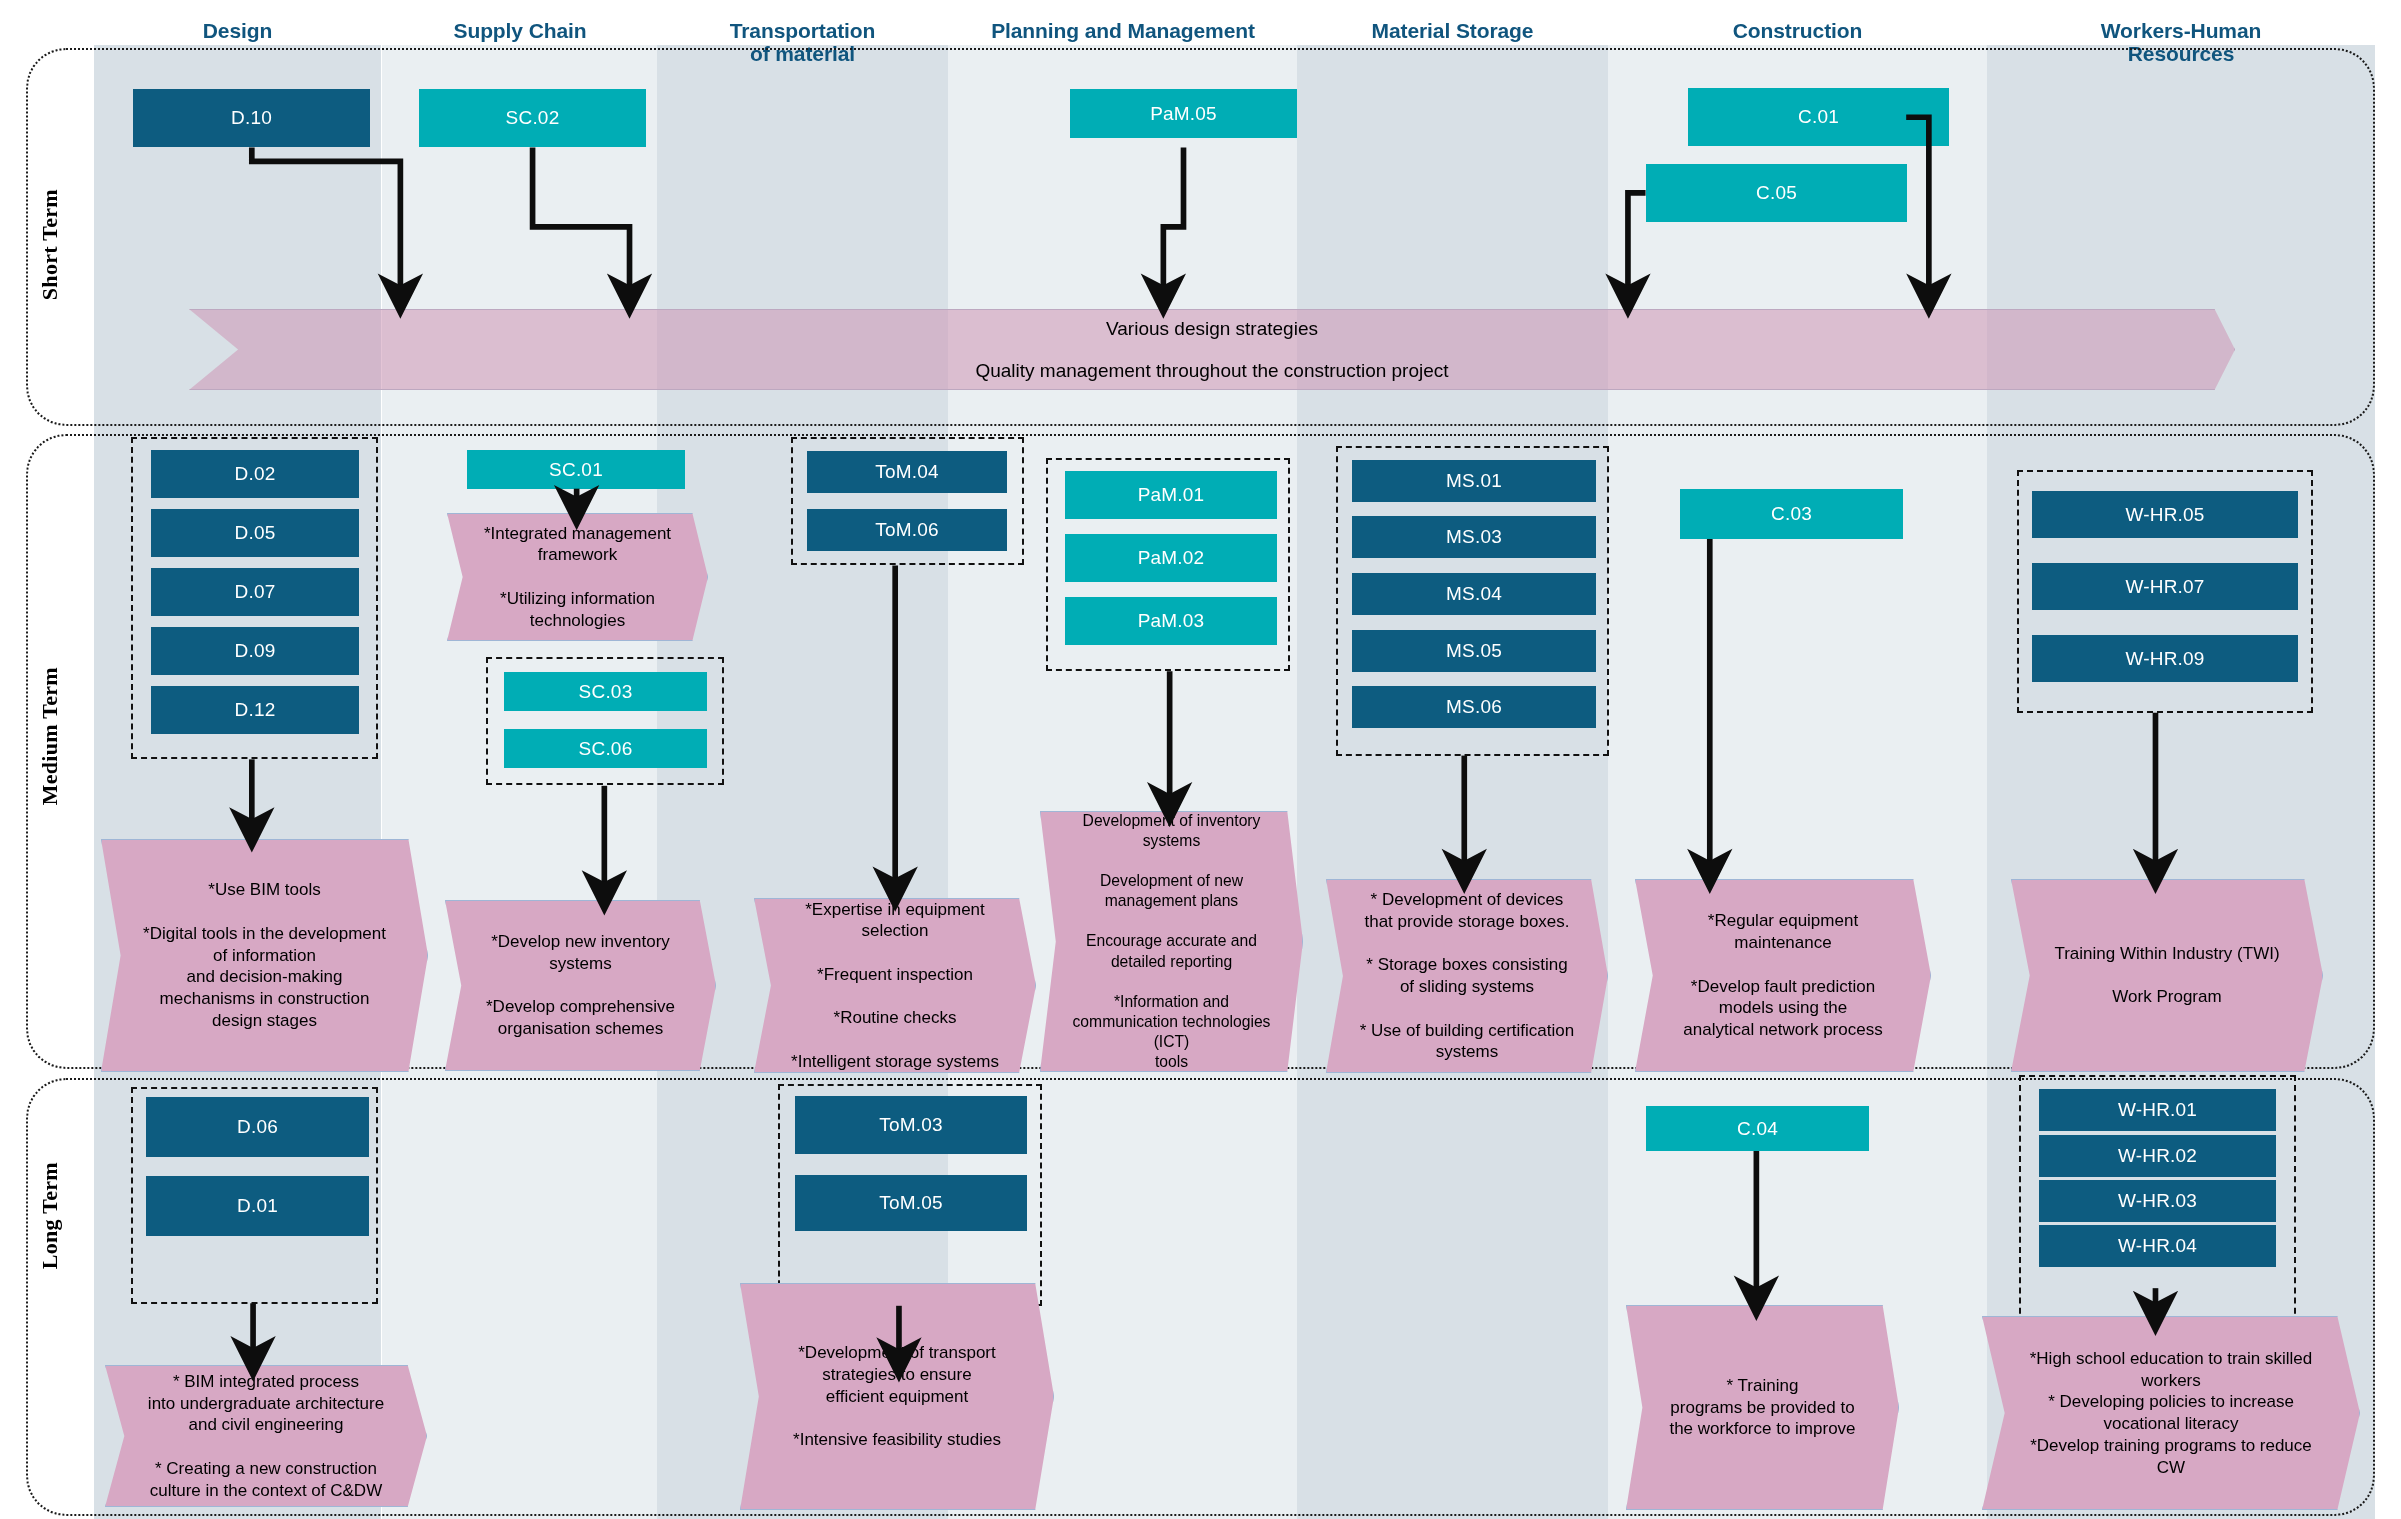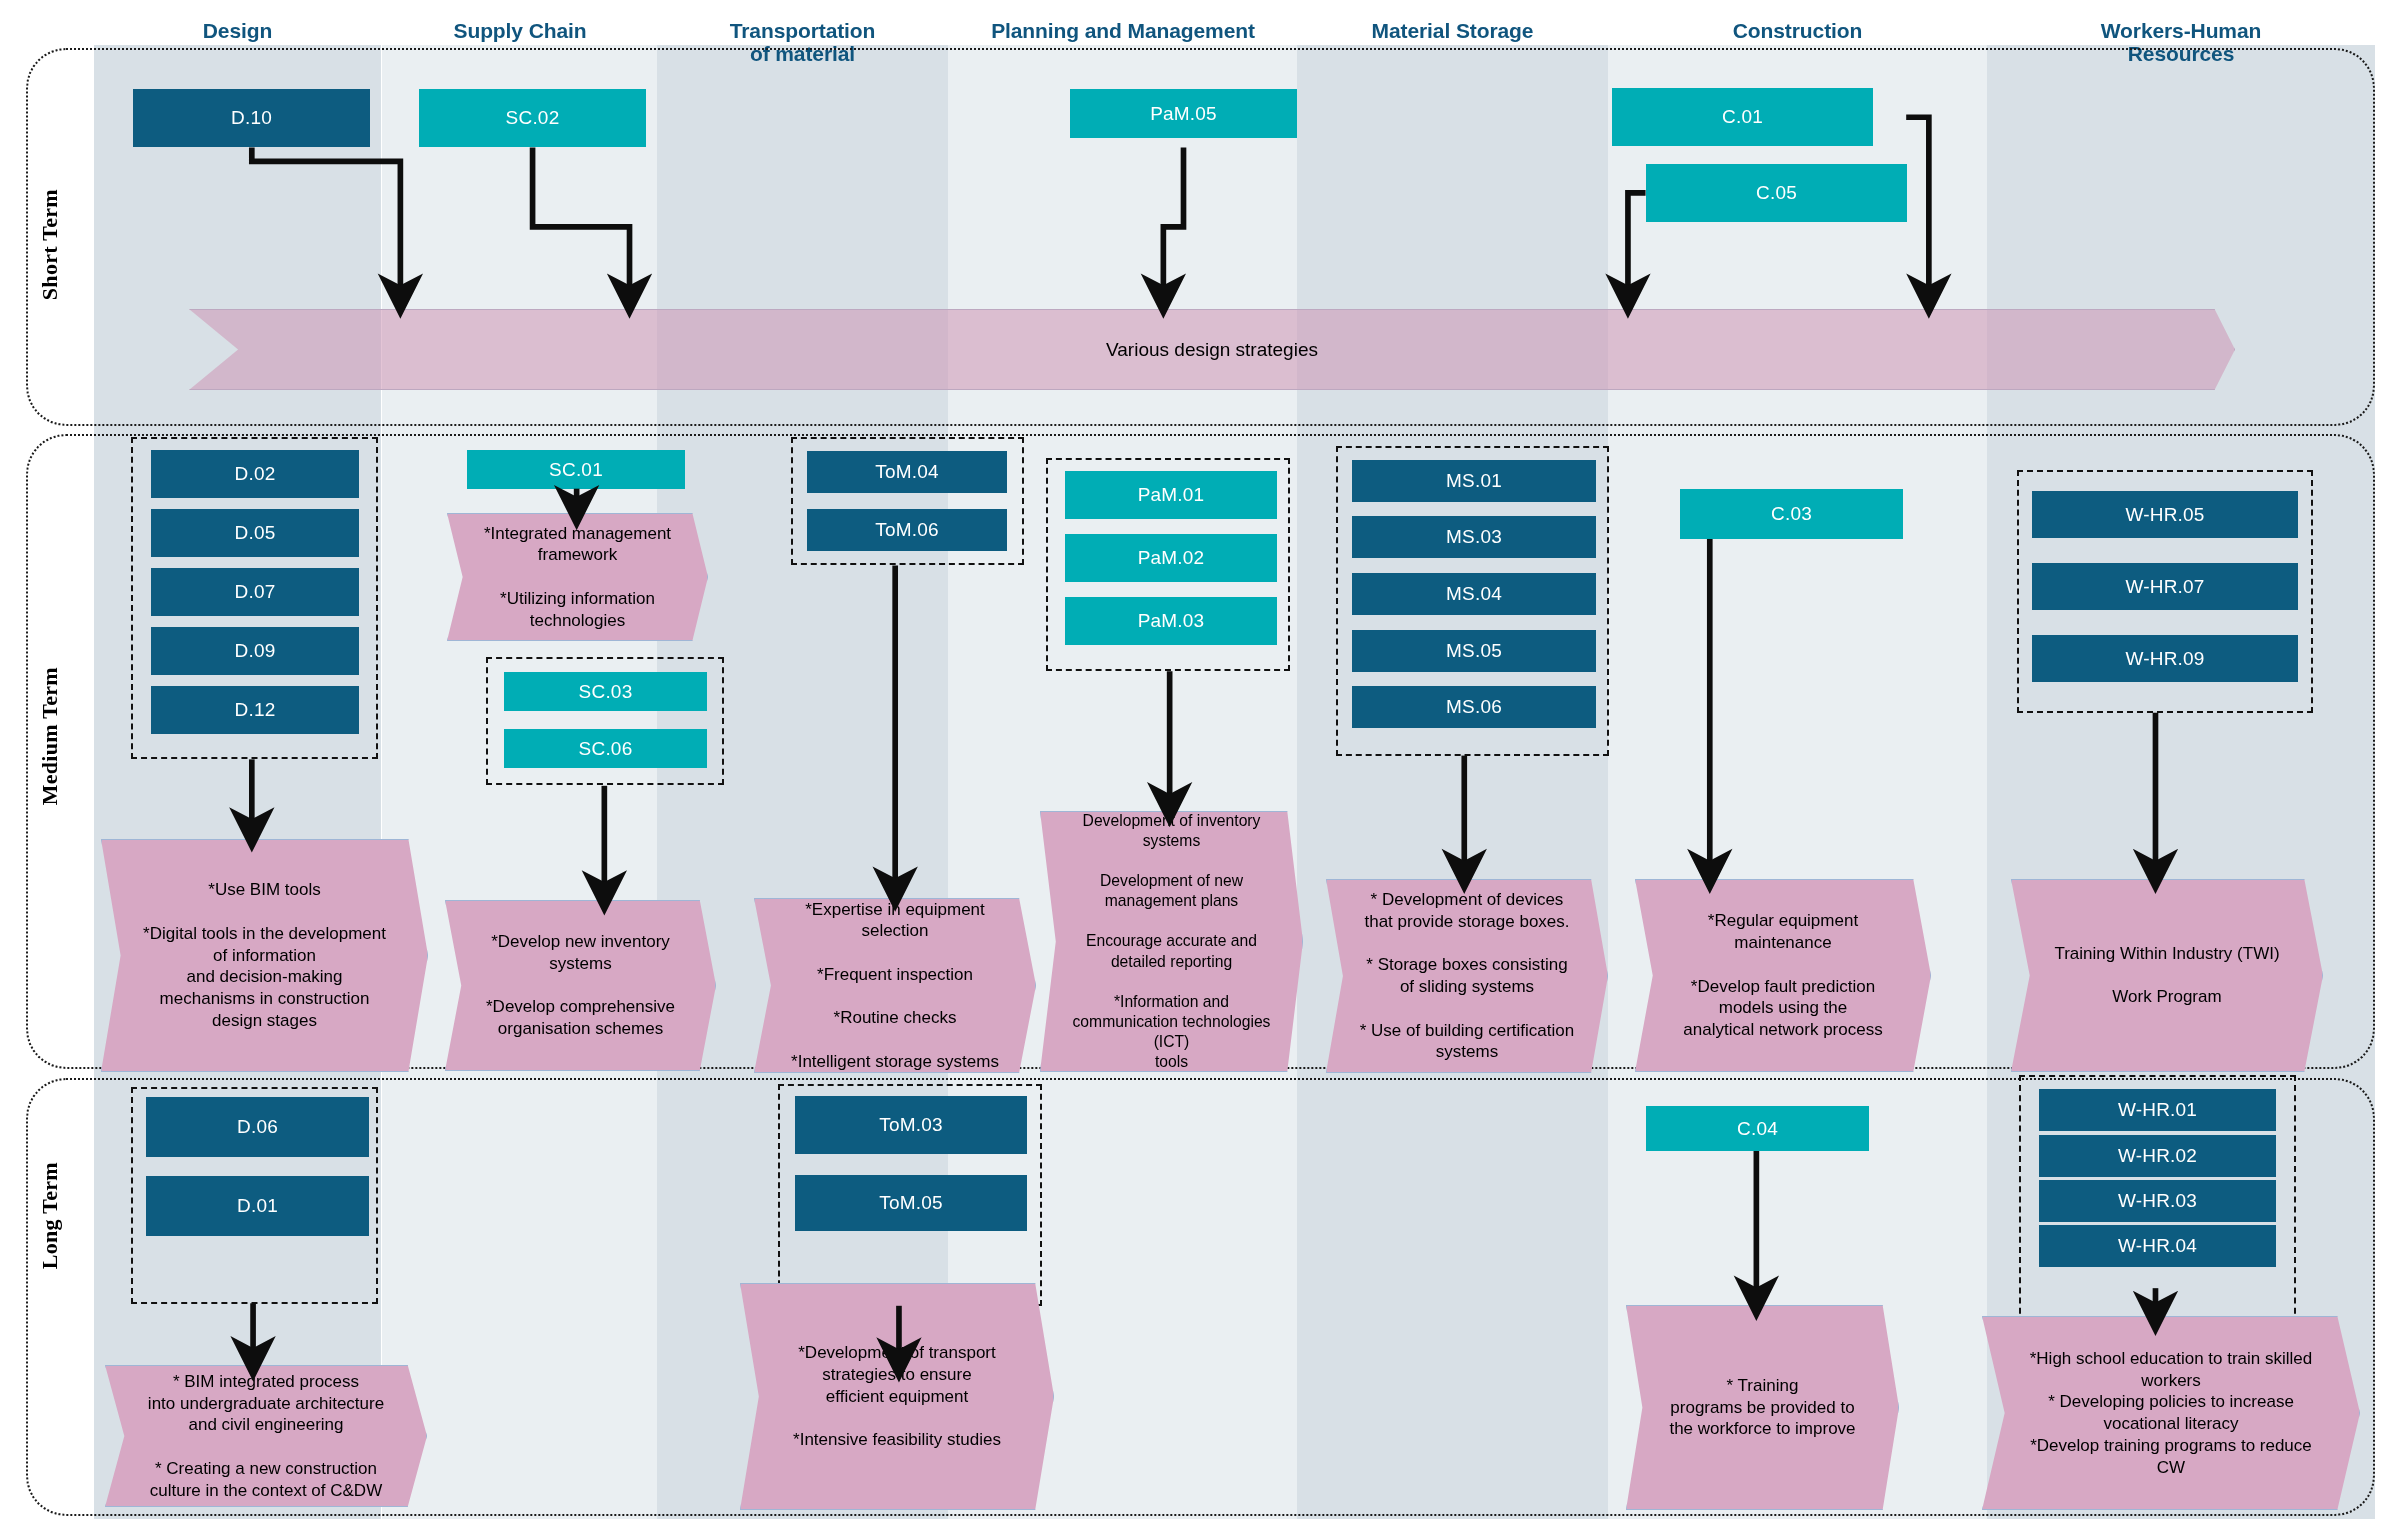--- a/index.html
+++ b/index.html
@@ -143,25 +143,26 @@
   <div class="col-header" style="left:1608px; width:379px;">
       <span>Construction</span>
     </div>
 
   <div class="band" style="top:48px; height:378px;"></div>
   <div class="term-label" style="left:37px; top:189px;">Short Term</div>
 
   <div class="sbox navy" style="left:133px;  top:89px; width:237px; height:58px;">D.10</div>
   <div class="sbox teal" style="left:419px;  top:89px; width:227px; height:58px;">SC.02</div>
   <div class="sbox teal" style="left:1070px; top:89px; width:227px; height:49px;">PaM.05</div>
-  <div class="sbox teal" style="left:1612px; top:88px; width:261px; height:58px;">C.01</div>
+  <div class="sbox teal" style="left:1688px; top:88px; width:261px; height:58px;">C.01</div>
   <div class="sbox teal" style="left:1646px; top:164px; width:261px; height:58px;">C.05</div>
 
   <div class="chev banner" style="left:189px; top:309px; width:2046px; height:81px; flex-direction:column; padding:0;">
     <span style="display:block;">Various design strategies</span>
+    <span style="display:block;">Quality management throughout the construction project</span>
   </div>
 
   <div class="band" style="top:434px; height:635px;"></div>
   <div class="term-label" style="left:37px; top:667px;">Medium Term</div>
 
   <div class="dashgroup" style="left:131px; top:437px; width:247px; height:322px;"></div>
   <div class="sbox navy" style="left:151px; top:450px; width:208px; height:48px;">D.02</div>
   <div class="sbox navy" style="left:151px; top:509px; width:208px; height:48px;">D.05</div>
   <div class="sbox navy" style="left:151px; top:568px; width:208px; height:48px;">D.07</div>
   <div class="sbox navy" style="left:151px; top:627px; width:208px; height:48px;">D.09</div>

